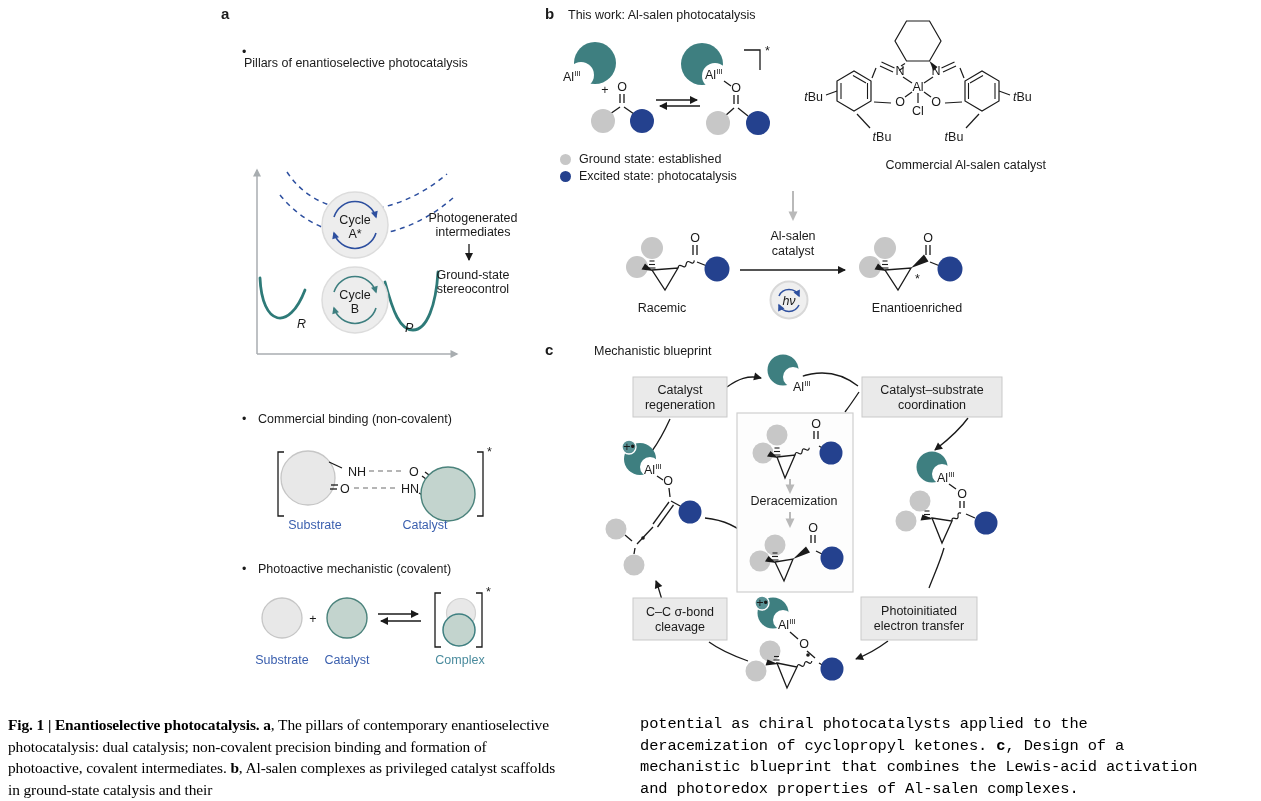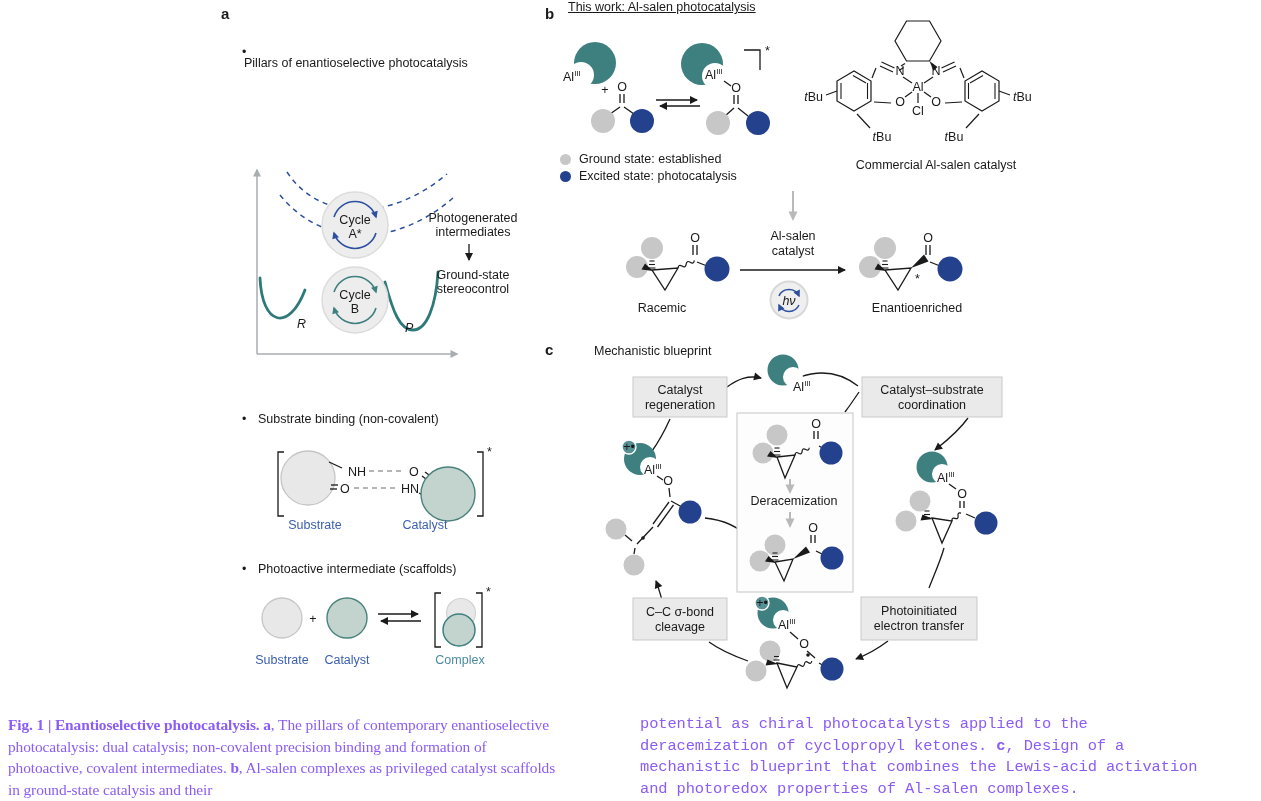--- a/index.html
+++ b/index.html
@@ -8,22 +8,22 @@
     font-family:"Liberation Sans",sans-serif;color:#1a1a1a;overflow:hidden;
   }
   .abs{position:absolute;}
   .panel-letter{font-weight:700;font-size:15px;font-family:"Liberation Sans",sans-serif;}
   .panel-title{font-size:12.5px;}
   .bullet-block{display:flex;font-size:12.5px;line-height:16.5px;}
   .bullet-dot{width:16px;flex:none;}
   .legend{font-size:12.5px;line-height:17px;text-align:center;}
   .legend-row{display:flex;align-items:center;}
   .legend-dot{width:11px;height:11px;border-radius:50%;margin-right:8px;flex:none;}
-  .struct-caption{font-size:12.5px;text-align:center;}
-  .caption{font-family:"Liberation Serif",serif;font-size:15.4px;line-height:21.5px;color:#8b5cf6;letter-spacing:-0.1px;}
+  .struct-caption{font-size:12.5px;text-align:right;}
+  .caption{font-family:"Liberation Serif",serif;font-size:15.4px;line-height:21.5px;color:#000000;letter-spacing:-0.1px;}
   .caption .b{font-weight:700;}
   svg{position:absolute;overflow:visible;}
   svg text{font-family:"Liberation Sans",sans-serif;font-size:12.5px;fill:#1a1a1a;}
   .atom{font-size:12.5px;}
   .sup{font-size:8px;}
   .lbl-blue{fill:#3a5fae;}
   .lbl-teal{fill:#4a8b9d;}
   .bond{stroke:#1a1a1a;stroke-width:1.3;fill:none;}
   .bond-th{stroke:#1a1a1a;stroke-width:1.2;fill:none;}
   .arrow{stroke:#1a1a1a;stroke-width:1.3;fill:none;}
@@ -92,21 +92,21 @@
 
   <text x="238" y="62" text-anchor="middle">Photogenerated</text>
   <text x="238" y="76" text-anchor="middle">intermediates</text>
   <line x1="234" y1="84" x2="234" y2="100" class="arrow" marker-end="url(#ah-b)"></line>
   <text x="238" y="119" text-anchor="middle">Ground-state</text>
   <text x="238" y="133" text-anchor="middle">stereocontrol</text>
 </svg>
 
 <div class="abs bullet-block" style="left:242px;top:411px;width:290px;">
   <div class="bullet-dot">•</div>
-  <div>Substrate binding (non-covalent)</div>
+  <div>Commercial binding (non-covalent)</div>
 </div>
 
 <svg style="left:265px;top:440px;" width="250" height="100">
   <path d="M19,12 L13,12 L13,76 L19,76" class="bond"></path>
   <path d="M212,12 L218,12 L218,76 L212,76" class="bond"></path>
   <text x="222" y="16" font-size="14">*</text>
   <circle cx="43" cy="38" r="27" fill="#e8e8e8" stroke="#c6c6c6" stroke-width="1.3"></circle>
   <line x1="64" y1="22" x2="77" y2="28" class="bond"></line>
   <line x1="66" y1="45" x2="73" y2="45" class="bond"></line>
   <line x1="65" y1="49" x2="72" y2="49" class="bond"></line>
@@ -119,41 +119,41 @@
   <line x1="157" y1="36" x2="165" y2="42" class="bond"></line>
   <line x1="160" y1="32" x2="168" y2="38" class="bond"></line>
   <line x1="154" y1="53" x2="161" y2="57" class="bond"></line>
   <circle cx="183" cy="54" r="27" fill="#c3d4ce" stroke="#4b837c" stroke-width="1.4"></circle>
   <text x="50" y="89" text-anchor="middle" class="lbl-blue">Substrate</text>
   <text x="160" y="89" text-anchor="middle" class="lbl-blue">Catalyst</text>
 </svg>
 
 <div class="abs bullet-block" style="left:242px;top:561px;width:290px;">
   <div class="bullet-dot">•</div>
-  <div>Photoactive intermediate (scaffolds)</div>
+  <div>Photoactive mechanistic (covalent)</div>
 </div>
 
 <svg style="left:250px;top:583px;" width="268" height="95">
   <circle cx="32" cy="35" r="20" fill="#e8e8e8" stroke="#c6c6c6" stroke-width="1.3"></circle>
   <text x="63" y="40" text-anchor="middle" font-size="14">+</text>
   <circle cx="97" cy="35" r="20" fill="#c3d4ce" stroke="#4b837c" stroke-width="1.4"></circle>
   <line x1="128" y1="31" x2="168" y2="31" class="bond" marker-end="url(#ah-b)"></line>
   <line x1="171" y1="38" x2="131" y2="38" class="bond" marker-end="url(#ah-b)"></line>
   <path d="M191,10 L185,10 L185,64 L191,64" class="bond"></path>
   <path d="M226,10 L232,10 L232,64 L226,64" class="bond"></path>
   <text x="236" y="13" font-size="14">*</text>
   <circle cx="211" cy="30" r="14.5" fill="#e8e8e8" stroke="#d2d2d2" stroke-width="1.2"></circle>
   <circle cx="209" cy="47" r="16" fill="#c3d4ce" stroke="#3e7f80" stroke-width="1.5"></circle>
   <text x="32" y="81" text-anchor="middle" class="lbl-blue">Substrate</text>
   <text x="97" y="81" text-anchor="middle" class="lbl-blue">Catalyst</text>
   <text x="210" y="81" text-anchor="middle" class="lbl-teal">Complex</text>
 </svg>
 
 <div class="abs panel-letter" style="left:545px;top:5px;">b</div>
-<div class="abs panel-title" style="left:568px;top:0;text-decoration:underline;">This work: Al-salen photocatalysis</div>
+<div class="abs panel-title" style="left:568px;top:8px;">This work: Al-salen photocatalysis</div>
 
 <svg style="left:550px;top:30px;" width="240" height="118">
   <g>
     <circle cx="45" cy="33" r="21" fill="#3e7f80"></circle>
     <circle cx="31" cy="45" r="13" fill="#ffffff"></circle>
   </g>
   <text x="13" y="51"><tspan class="atom">Al</tspan><tspan class="sup" dy="-5">III</tspan></text>
   <text x="55" y="64" text-anchor="middle" font-size="14">+</text>
   <text x="72" y="61" text-anchor="middle">O</text>
   <line x1="70" y1="64" x2="70" y2="73" class="bond"></line>

